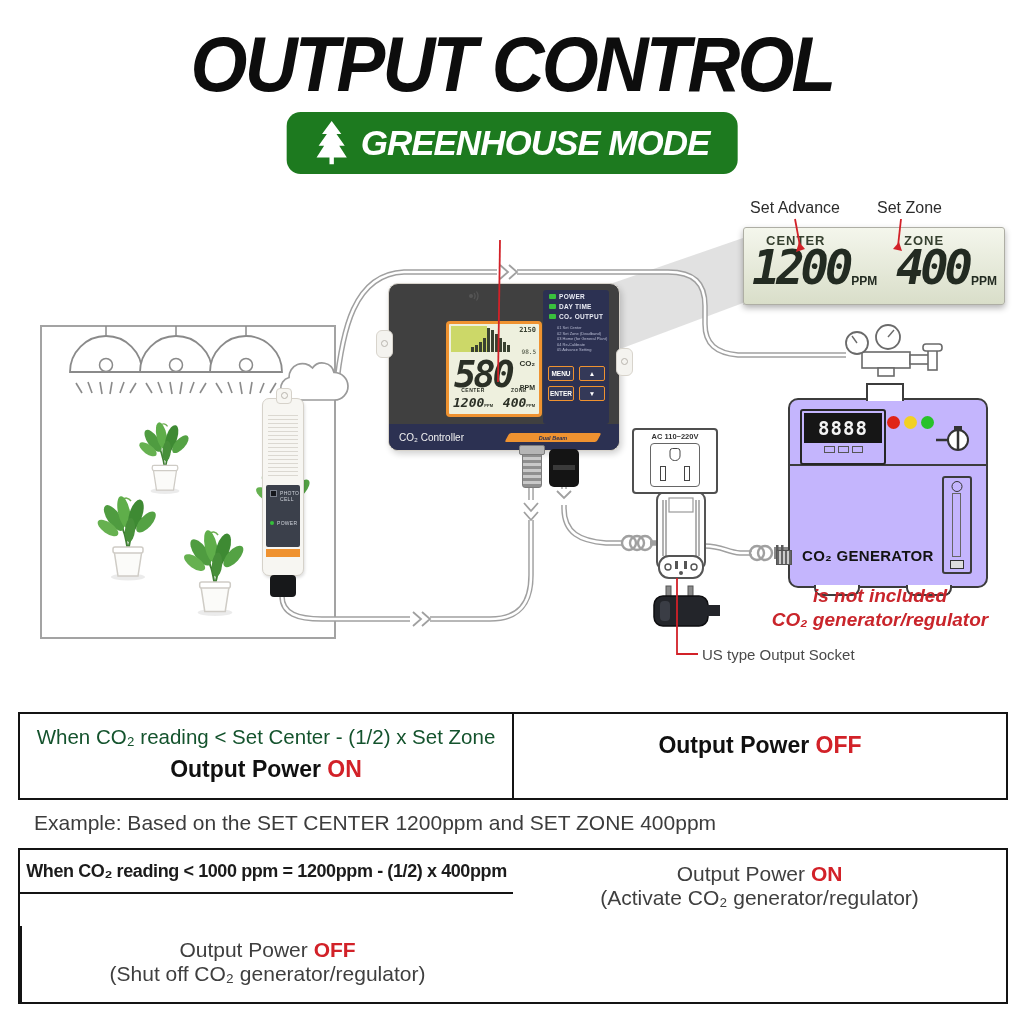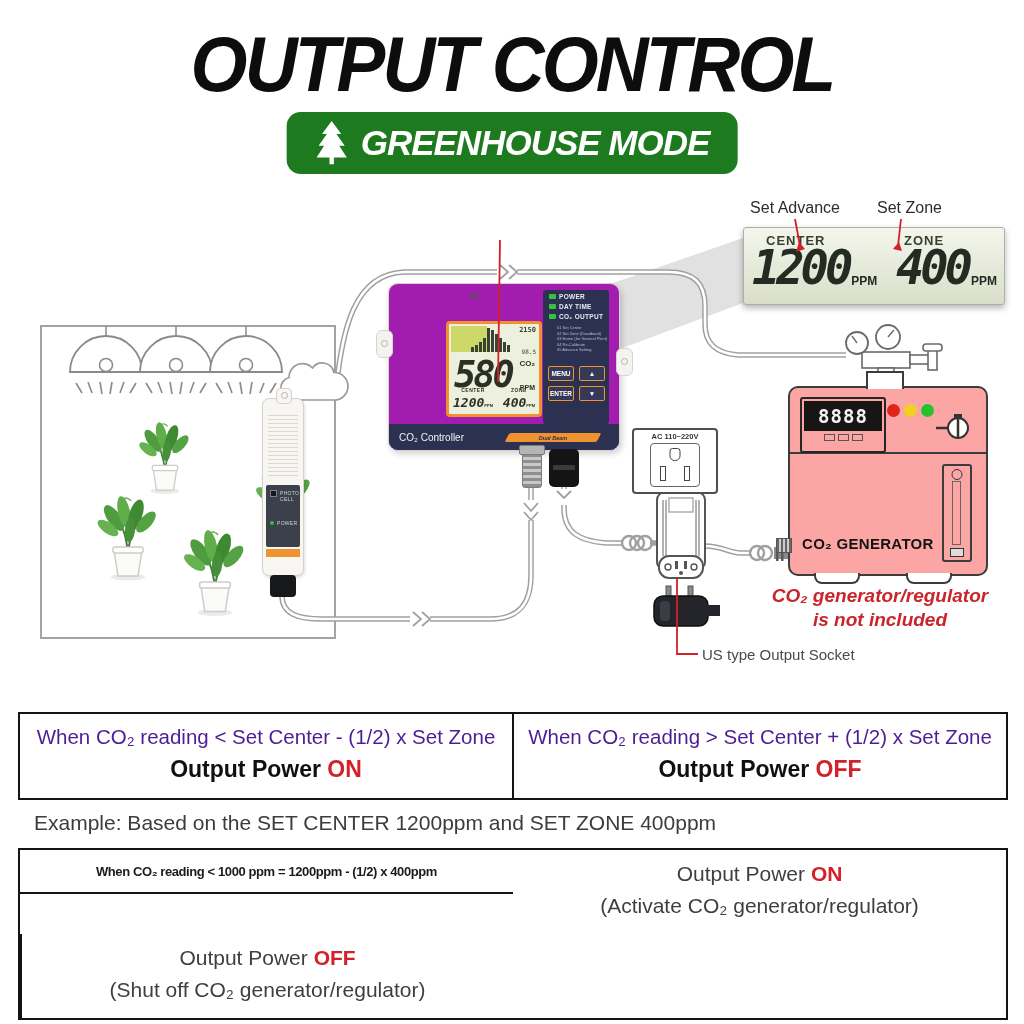--- a/index.html
+++ b/index.html
@@ -25,21 +25,21 @@
   .probe-vents{left:5px;top:16px;right:5px;height:62px;
       background:repeating-linear-gradient(#dbd8d1 0 1px,transparent 1px 4px);}
   .probe-panel{left:3px;right:3px;top:86px;height:62px;background:#3b404b;border-radius:2px;color:#cdd1d9;}
   .pp-row{display:flex;gap:3px;align-items:flex-start;margin:5px 0 0 4px;}
   .pp-sq{width:5px;height:5px;background:#15171c;border:1px solid #7b818d;flex:0 0 auto;}
   .pp-dot{width:4px;height:4px;background:#35c03a;border-radius:50%;flex:0 0 auto;margin-top:1px;}
   .pp-txt{font-size:5px;line-height:6px;letter-spacing:.3px;width:24px;}
   .probe-stripe{left:3px;right:3px;top:150px;height:8px;background:#ef9230;}
   .probe-gland{left:7px;top:176px;width:26px;height:22px;background:#17181a;border-radius:4px;}
   
-  .ctrl{left:388px;top:283px;width:230px;height:166px;background:#a21caf;border:1px solid #d8d4cc;
+  .ctrl{left:388px;top:283px;width:230px;height:166px;background:#404040;border:1px solid #d8d4cc;
         border-radius:10px;box-shadow:2px 3px 6px rgba(0,0,0,.18);}
   .ear{width:15px;height:26px;background:#f4f3ef;border:1px solid #d8d4cc;border-radius:6px;}
   .ear .hole{position:absolute;left:4px;top:9px;width:5px;height:5px;border:1.5px solid #b9b5ae;border-radius:50%;}
   .navy-col{right:10px;top:6px;width:66px;height:134px;background:#2c3152;border-radius:3px;}
   .navy-bot{left:0;right:0;bottom:0;height:26px;background:#2c3152;border-radius:0 0 9px 9px;}
   .led-row{display:flex;align-items:center;gap:3px;margin:3px 0 0 6px;}
   .led-dot{width:7px;height:5px;background:#39c13d;border-radius:1px;flex:0 0 auto;}
   .led-lab{font-size:6.5px;font-weight:bold;color:#e9ebf4;letter-spacing:.3px;white-space:nowrap;}
   .menu-list{margin:5px 0 0 14px;color:#b9bdd4;font-size:4px;line-height:5.5px;white-space:nowrap;}
   .btns{position:absolute;left:5px;top:76px;display:grid;grid-template-columns:26px 26px;gap:5px;}
@@ -77,21 +77,21 @@
           line-height:1;letter-spacing:-4px;color:#232b22;}
   .zl-unit{font-size:12px;font-weight:bold;color:#232b22;margin:0 0 3px 2px;}
   .setlab{font-size:16px;color:#2c2c2c;text-align:center;}
   
   .outlet{left:632px;top:428px;width:82px;height:62px;background:#fff;border:2px solid #4f4f4f;border-radius:4px;}
   .outlet-lab{top:2px;left:0;width:100%;text-align:center;font-size:7.5px;font-weight:bold;color:#333;}
   .face{left:16px;right:16px;top:13px;bottom:5px;border:1px solid #666;border-radius:4px;}
   .o-gnd{left:50%;transform:translateX(-50%);top:4px;width:9px;height:11px;border:1.5px solid #444;
          border-radius:3px 3px 5px 5px;}
   .o-slot{width:4px;height:13px;border:1.5px solid #444;bottom:5px;}
-  .gen{left:788px;top:386px;width:196px;height:186px;background:#fca5a5;border:2.5px solid #3c3c3c;border-radius:10px;}
+  .gen{left:788px;top:398px;width:196px;height:186px;background:#c4b5fd;border:2.5px solid #3c3c3c;border-radius:10px;}
   .gen-div{left:-1px;right:-1px;top:64px;border-top:2px solid #3c3c3c;}
   .gen-disp{left:10px;top:9px;width:78px;height:48px;border:2px solid #262626;border-radius:3px;padding:2px;}
   .gen-screen{height:30px;background:#161616;display:flex;align-items:center;justify-content:center;}
   .gen-screen span{font-family:"DejaVu Sans Mono",monospace;font-weight:bold;font-size:19px;color:#f3f3f3;letter-spacing:1px;}
   .gen-subrow{height:9px;margin-top:2px;display:flex;justify-content:center;gap:3px;align-items:center;}
   .gen-subrow i{width:9px;height:5px;border:1px solid #555;display:block;}
   .dot{width:13px;height:13px;border-radius:50%;top:16px;}
   .flow{top:76px;right:14px;width:26px;height:94px;border:2px solid #3c3c3c;border-radius:3px;}
   .flow-tube{position:absolute;left:8px;top:15px;bottom:15px;width:7px;border:1.5px solid #666;}
   .flow-top{position:absolute;left:50%;transform:translateX(-50%);top:3px;width:9px;height:9px;border:1.5px solid #333;border-radius:50%;}
@@ -105,30 +105,30 @@
   .curlab{left:365px;top:205px;width:285px;text-align:center;font-size:23px;color:#4b4b4b;}
   .notinc{left:752px;top:584px;width:256px;text-align:center;color:#c9252b;font-weight:bold;font-style:italic;
           font-size:19px;line-height:1.25;}
   .eunote{left:506px;top:627px;width:156px;text-align:center;font-size:16px;font-weight:bold;color:#2e2e2e;
           border-top:2.5px solid #4a4a4a;border-bottom:2.5px solid #4a4a4a;padding:4px 0;line-height:1.2;}
   .uslab{left:702px;top:646px;width:210px;font-size:15px;color:#4a4a4a;}
   
   .t1{left:18px;top:712px;width:986px;height:84px;border:2.5px solid #141414;display:flex;z-index:2;}
   .t1 .cell{flex:1;text-align:center;padding-top:11px;}
   .t1 .cell + .cell{border-left:2.5px solid #141414;}
-  .cond{font-size:20.5px;color:#4c1d95;}
+  .cond{font-size:20.5px;color:#14532d;}
   .res{margin-top:7px;font-size:23px;font-weight:bold;color:#101010;}
   .red{color:#d22128;}
   .excap{left:34px;top:811px;font-size:21px;color:#3c3c3c;z-index:2;}
   .t2{left:18px;top:848px;width:986px;border:2.5px solid #141414;display:grid;grid-template-columns:1fr 1fr;z-index:2;}
   .t2 .hcell{border-bottom:2.5px solid #141414;height:42px;display:flex;align-items:center;justify-content:center;
-      font-size:13px;font-weight:bold;color:#1b1b1b;letter-spacing:-.4px;}
+      font-size:18px;font-weight:bold;color:#1b1b1b;letter-spacing:-.4px;}
   .t2 .rcell{text-align:center;padding:12px 0 16px;font-size:21px;color:#3f3f3f;}
   .t2 .c2{border-left:2.5px solid #141414;}
-  .rcell .line2{margin-top:8px;}
+  .rcell .line2{}
 </style>
 </head>
 <body>
 
 <div id="page">
 
   <div class="abs title">OUTPUT CONTROL</div>
   <div class="abs badge">
     <span style="display:flex;">
       <svg width="34" height="44" viewBox="0 0 24 32">
@@ -439,41 +439,40 @@
         <div class="flow-tube"></div>
         <div class="flow-bot"></div>
     </div>
     <div class="abs gen-name">CO₂ GENERATOR</div>
     <div class="abs gen-foot" style="left:24px;"></div>
     <div class="abs gen-foot" style="right:34px;"></div>
     <div class="abs gen-inlet"></div>
   </div>
 
   <div class="abs notinc z2">
+    <div>is not included</div>
     <div>CO₂ generator/regulator</div>
-    <div>is not included</div>
   </div>
   <div class="abs uslab z2">US type Output Socket</div>
 
   <svg class="layer z3" width="1024" height="1024" viewBox="0 0 1024 1024">
     <line x1="500" y1="240" x2="498" y2="382" stroke="#d22128" stroke-width="1.8"></line>
     <line x1="795" y1="219" x2="800" y2="246" stroke="#d22128" stroke-width="1.8"></line>
     <polygon points="796,252 805,249 799,242" fill="#d22128"></polygon>
     <line x1="901" y1="219" x2="898" y2="246" stroke="#d22128" stroke-width="1.8"></line>
     <polygon points="893,249 902,251 899,242" fill="#d22128"></polygon>
     <path d="M677 578 L677 654 L698 654" stroke="#d22128" stroke-width="1.8" fill="none"></path>
   </svg>
 
   <div class="abs t1">
     <div class="cell">
       <div class="cond">When CO₂ reading &lt; Set Center - (1/2) x Set Zone</div>
       <div class="res"><span>Output Power</span> <span class="red">ON</span></div>
     </div>
     <div class="cell">
-      <div class="cond">When CO₂ reading &gt; Set Center + (1/2) x Set Zone</div>
       <div class="res"><span>Output Power</span> <span class="red">OFF</span></div>
     </div>
   </div>
 
   <div class="abs excap">Example: Based on the SET CENTER 1200ppm and SET ZONE 400ppm</div>
 
   <div class="abs t2">
     <div class="hcell">When CO₂ reading &lt; 1000 ppm = 1200ppm - (1/2) x 400ppm</div>
     <div class="rcell">
       <div><span>Output Power</span> <b class="red">ON</b></div>

